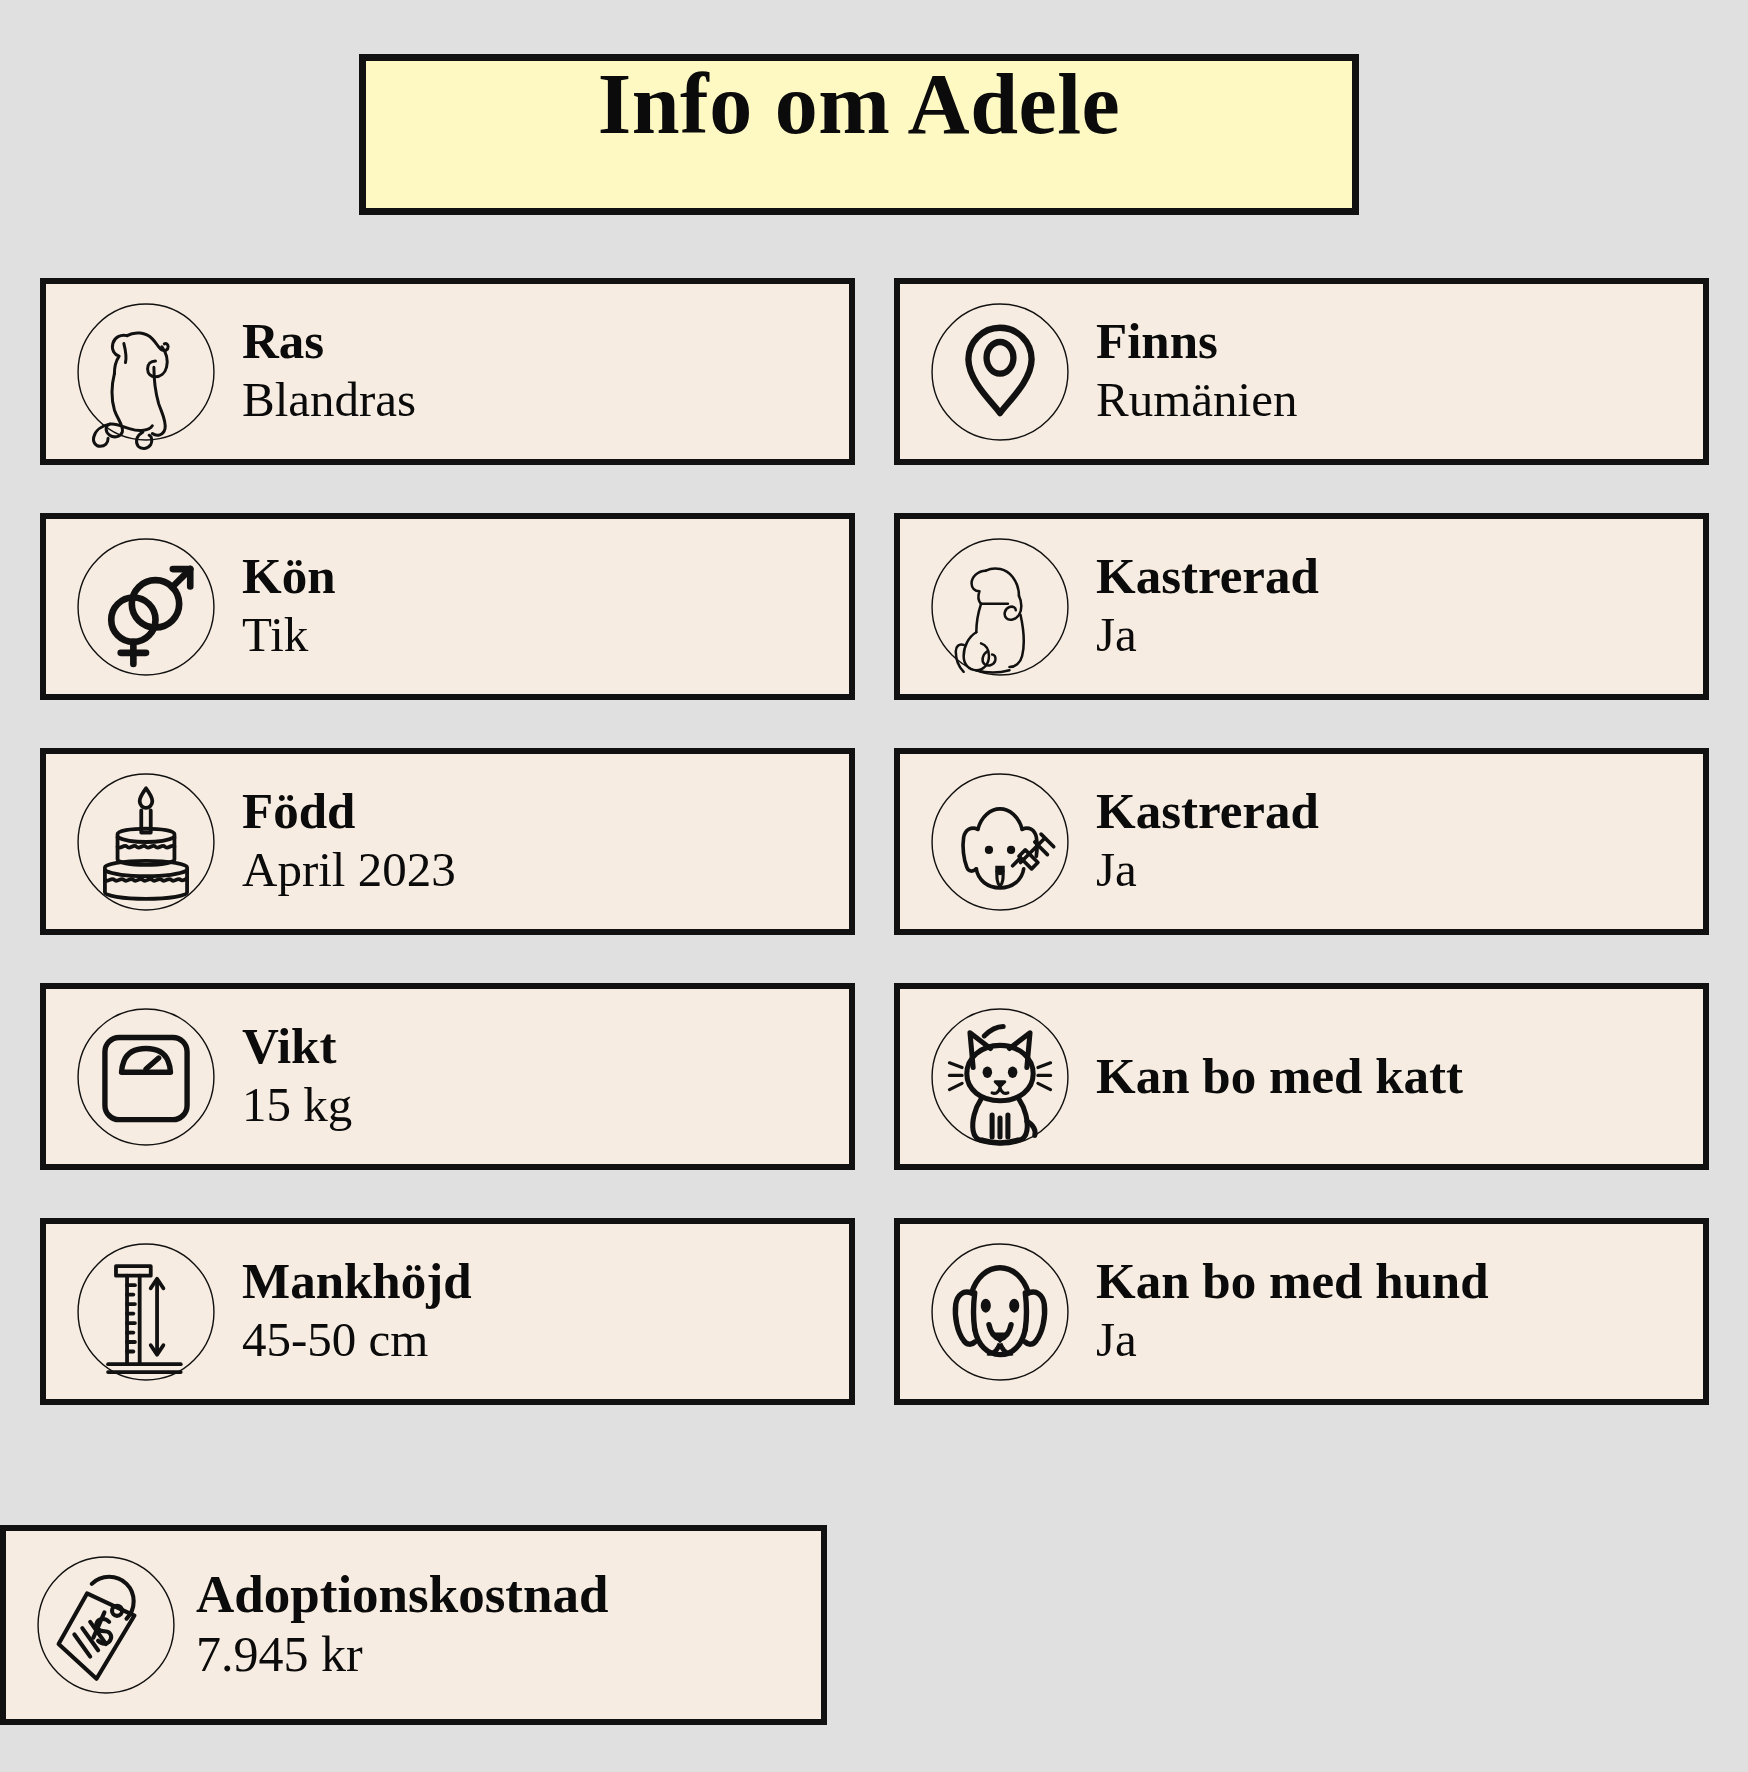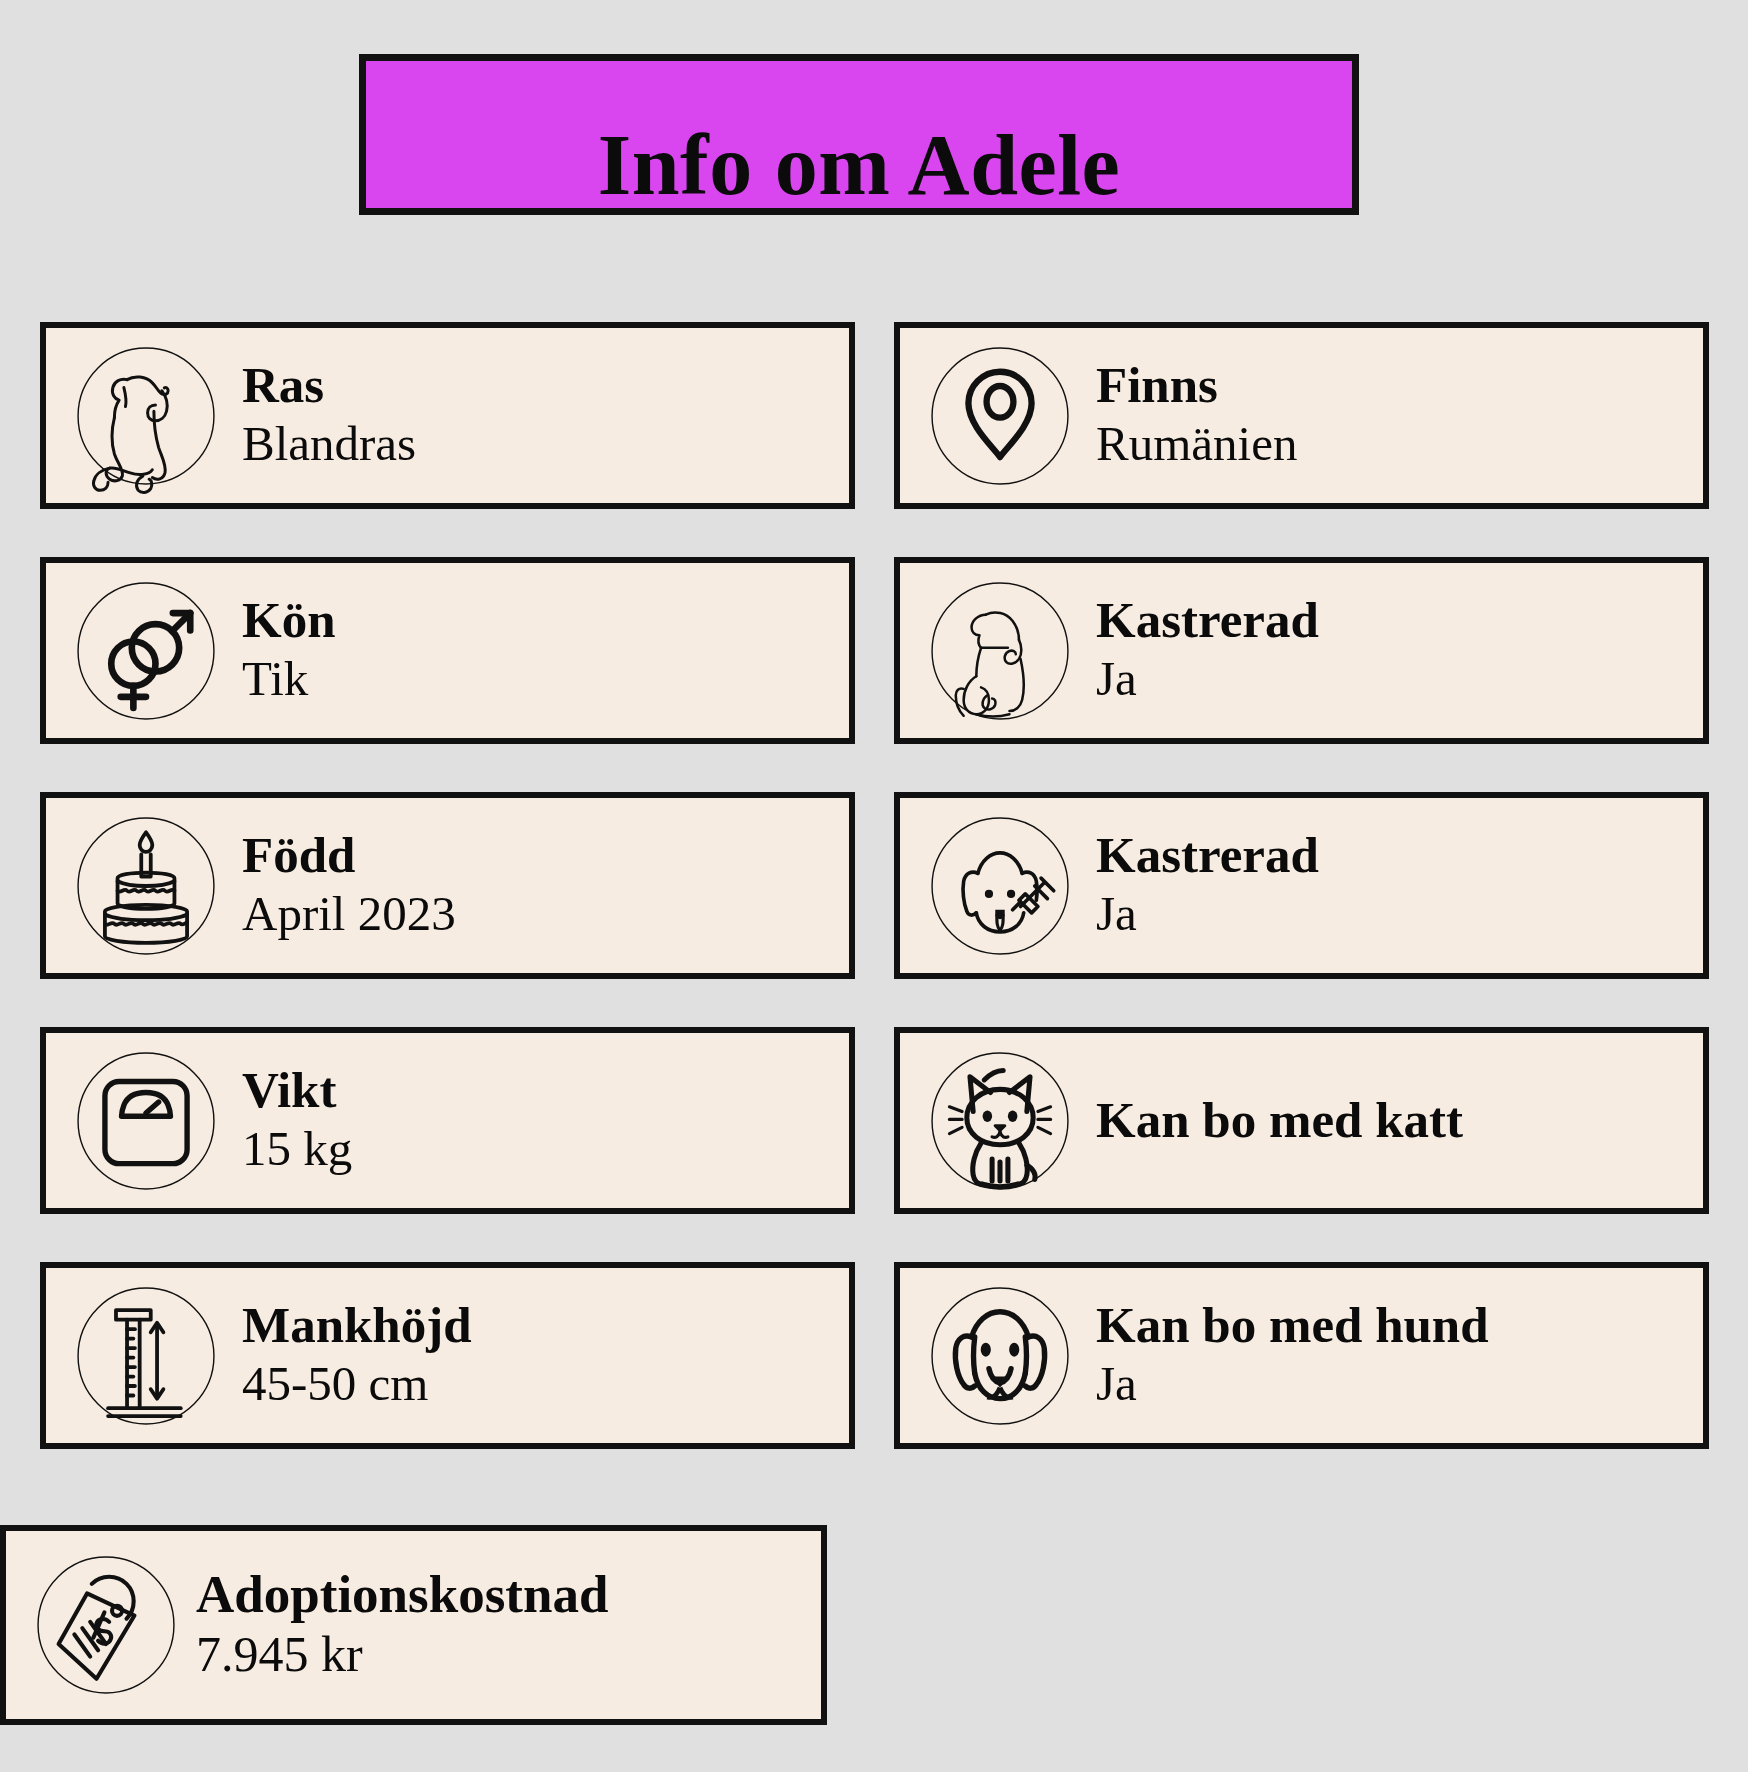--- a/index.html
+++ b/index.html
@@ -19,24 +19,24 @@
     background: #e0e0e0;
   }
 
   
   .title-box {
     position: absolute;
     left: 359px;
     top: 54px;
     width: 1000px;
     height: 161px;
-    background: #d946ef;
+    background: #fef9c3;
     border: 7px solid #111111;
     display: flex;
-    align-items: flex-end;
+    align-items: flex-start;
     justify-content: center;
   }
   .title-text {
     font-size: 86px;
     font-weight: bold;
     color: #0b0b0b;
     letter-spacing: 0.5px;
     line-height: 1;
     font-family: "Liberation Serif", "DejaVu Serif", serif;
   }
@@ -45,21 +45,20 @@
   .grid {
     position: absolute;
     left: 40px;
     top: 278px;
     width: 1670px;
   }
   .row {
     display: flex;
     gap: 39px;
     margin-bottom: 48px;
-    margin-top: 44px;
   }
   .card {
     background: #f7ece1;
     border: 6px solid #111111;
     height: 187px;
     width: 815px;
     display: flex;
     align-items: center;
     padding-left: 18px;
     overflow: hidden;

